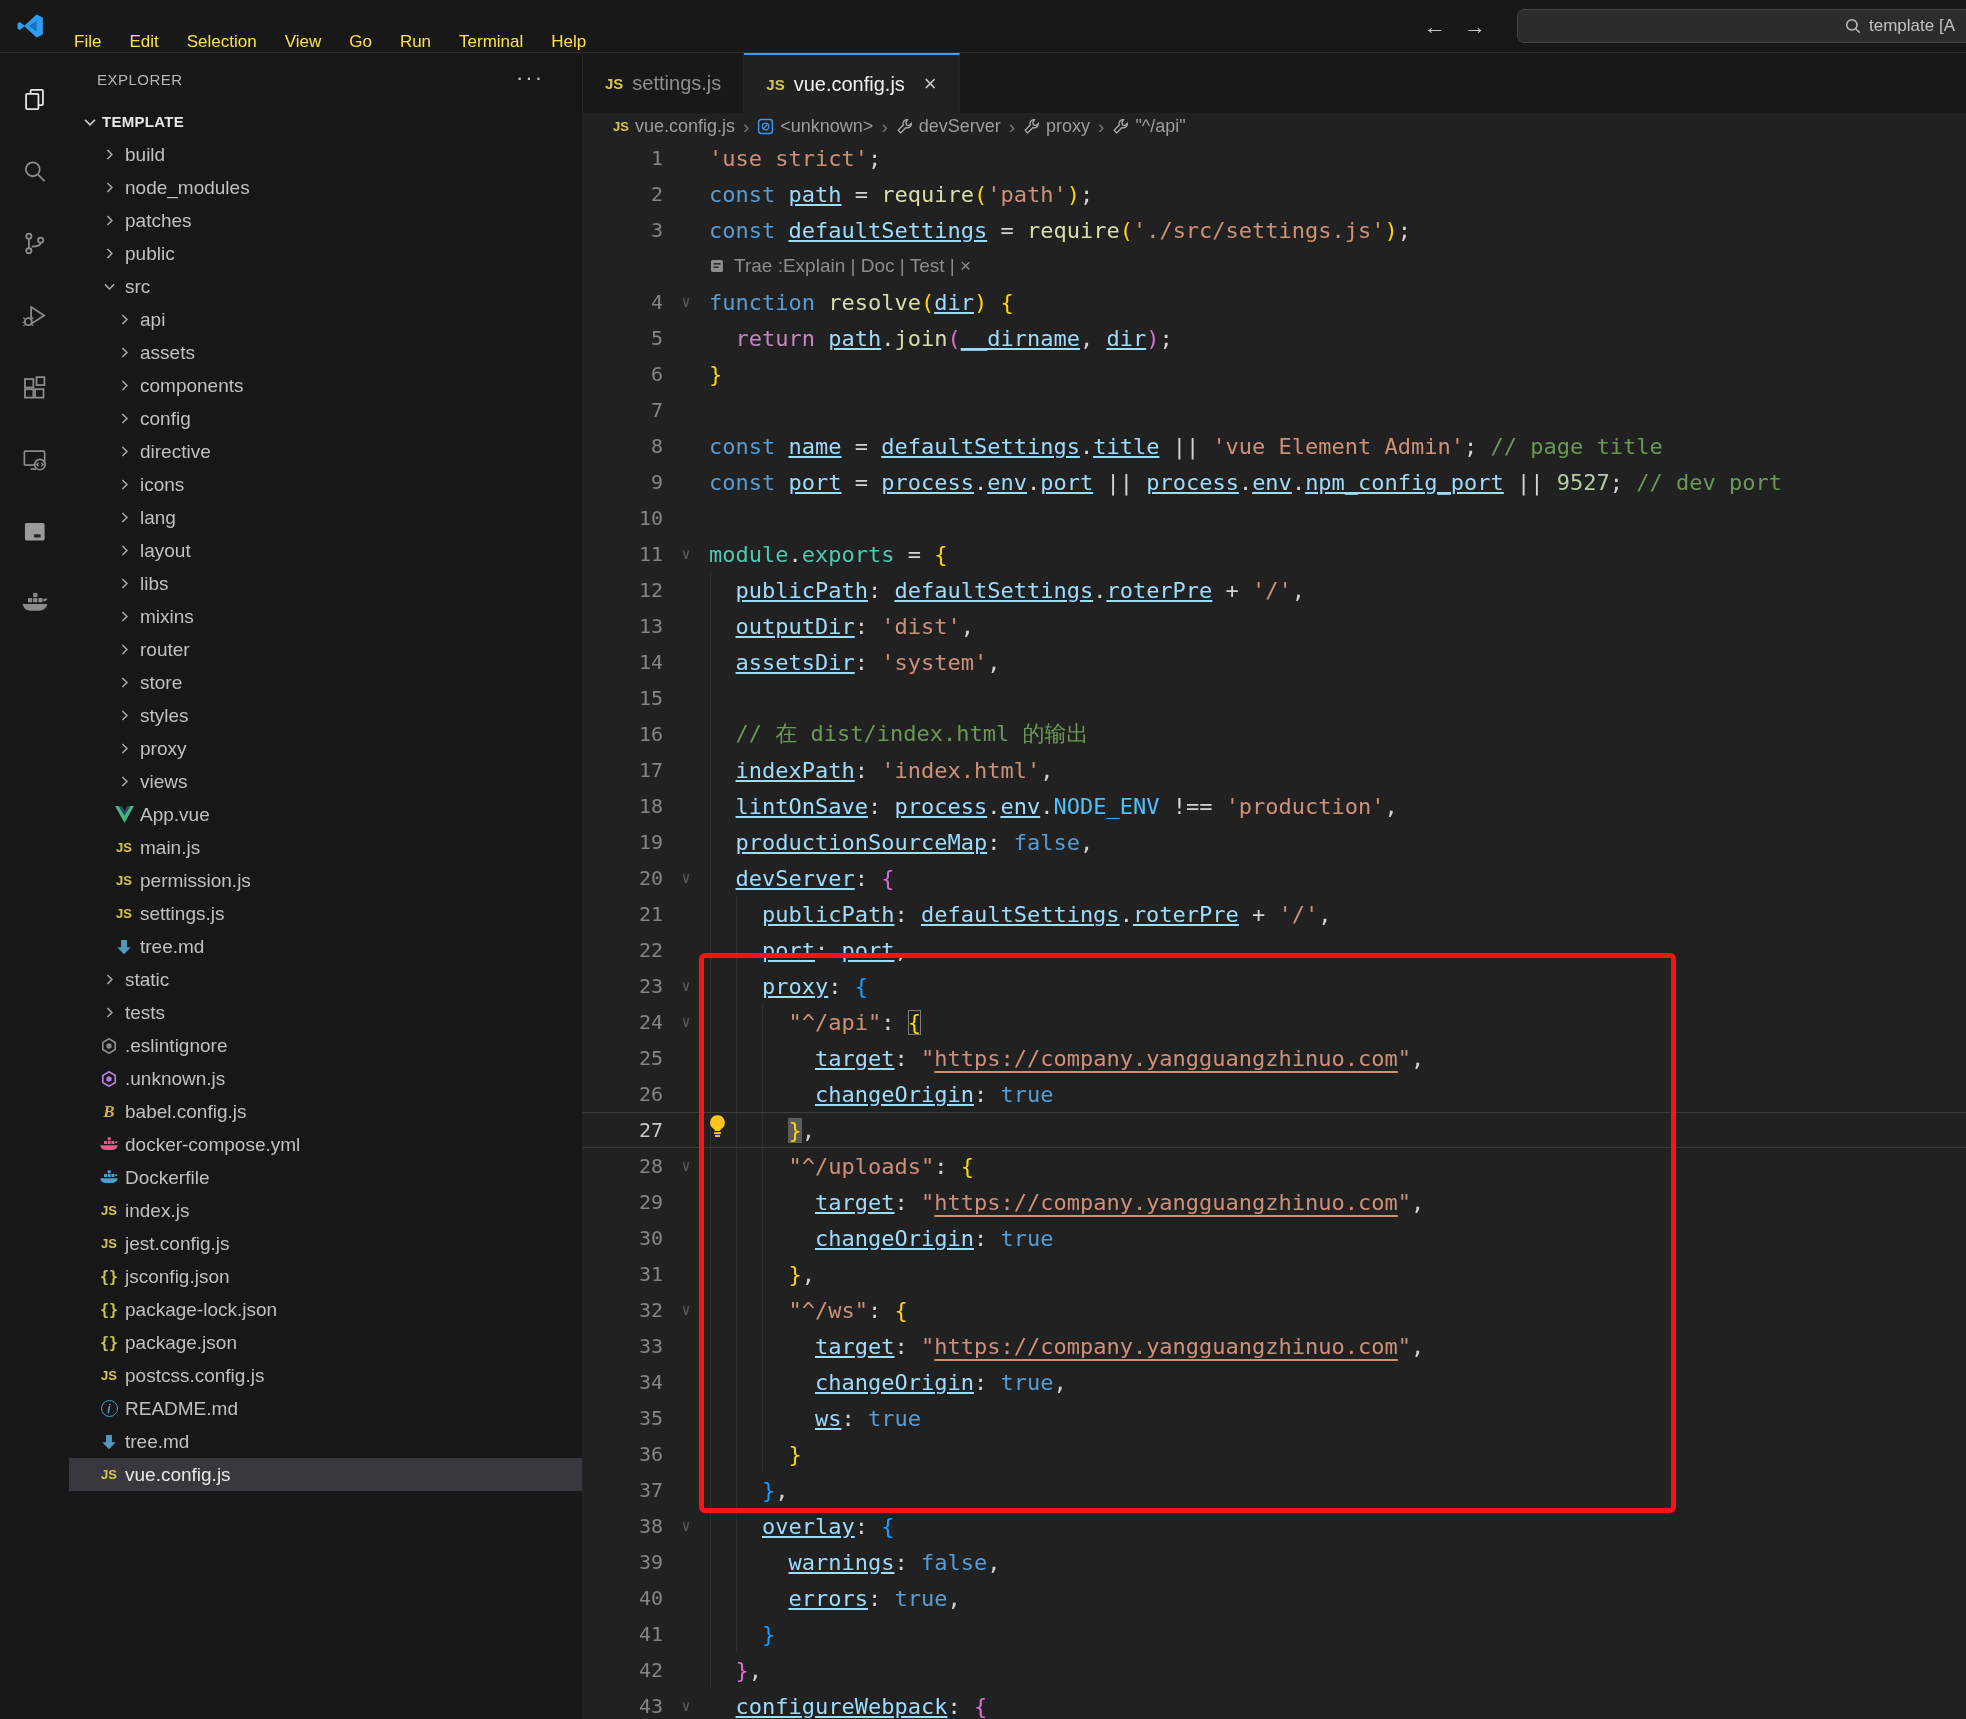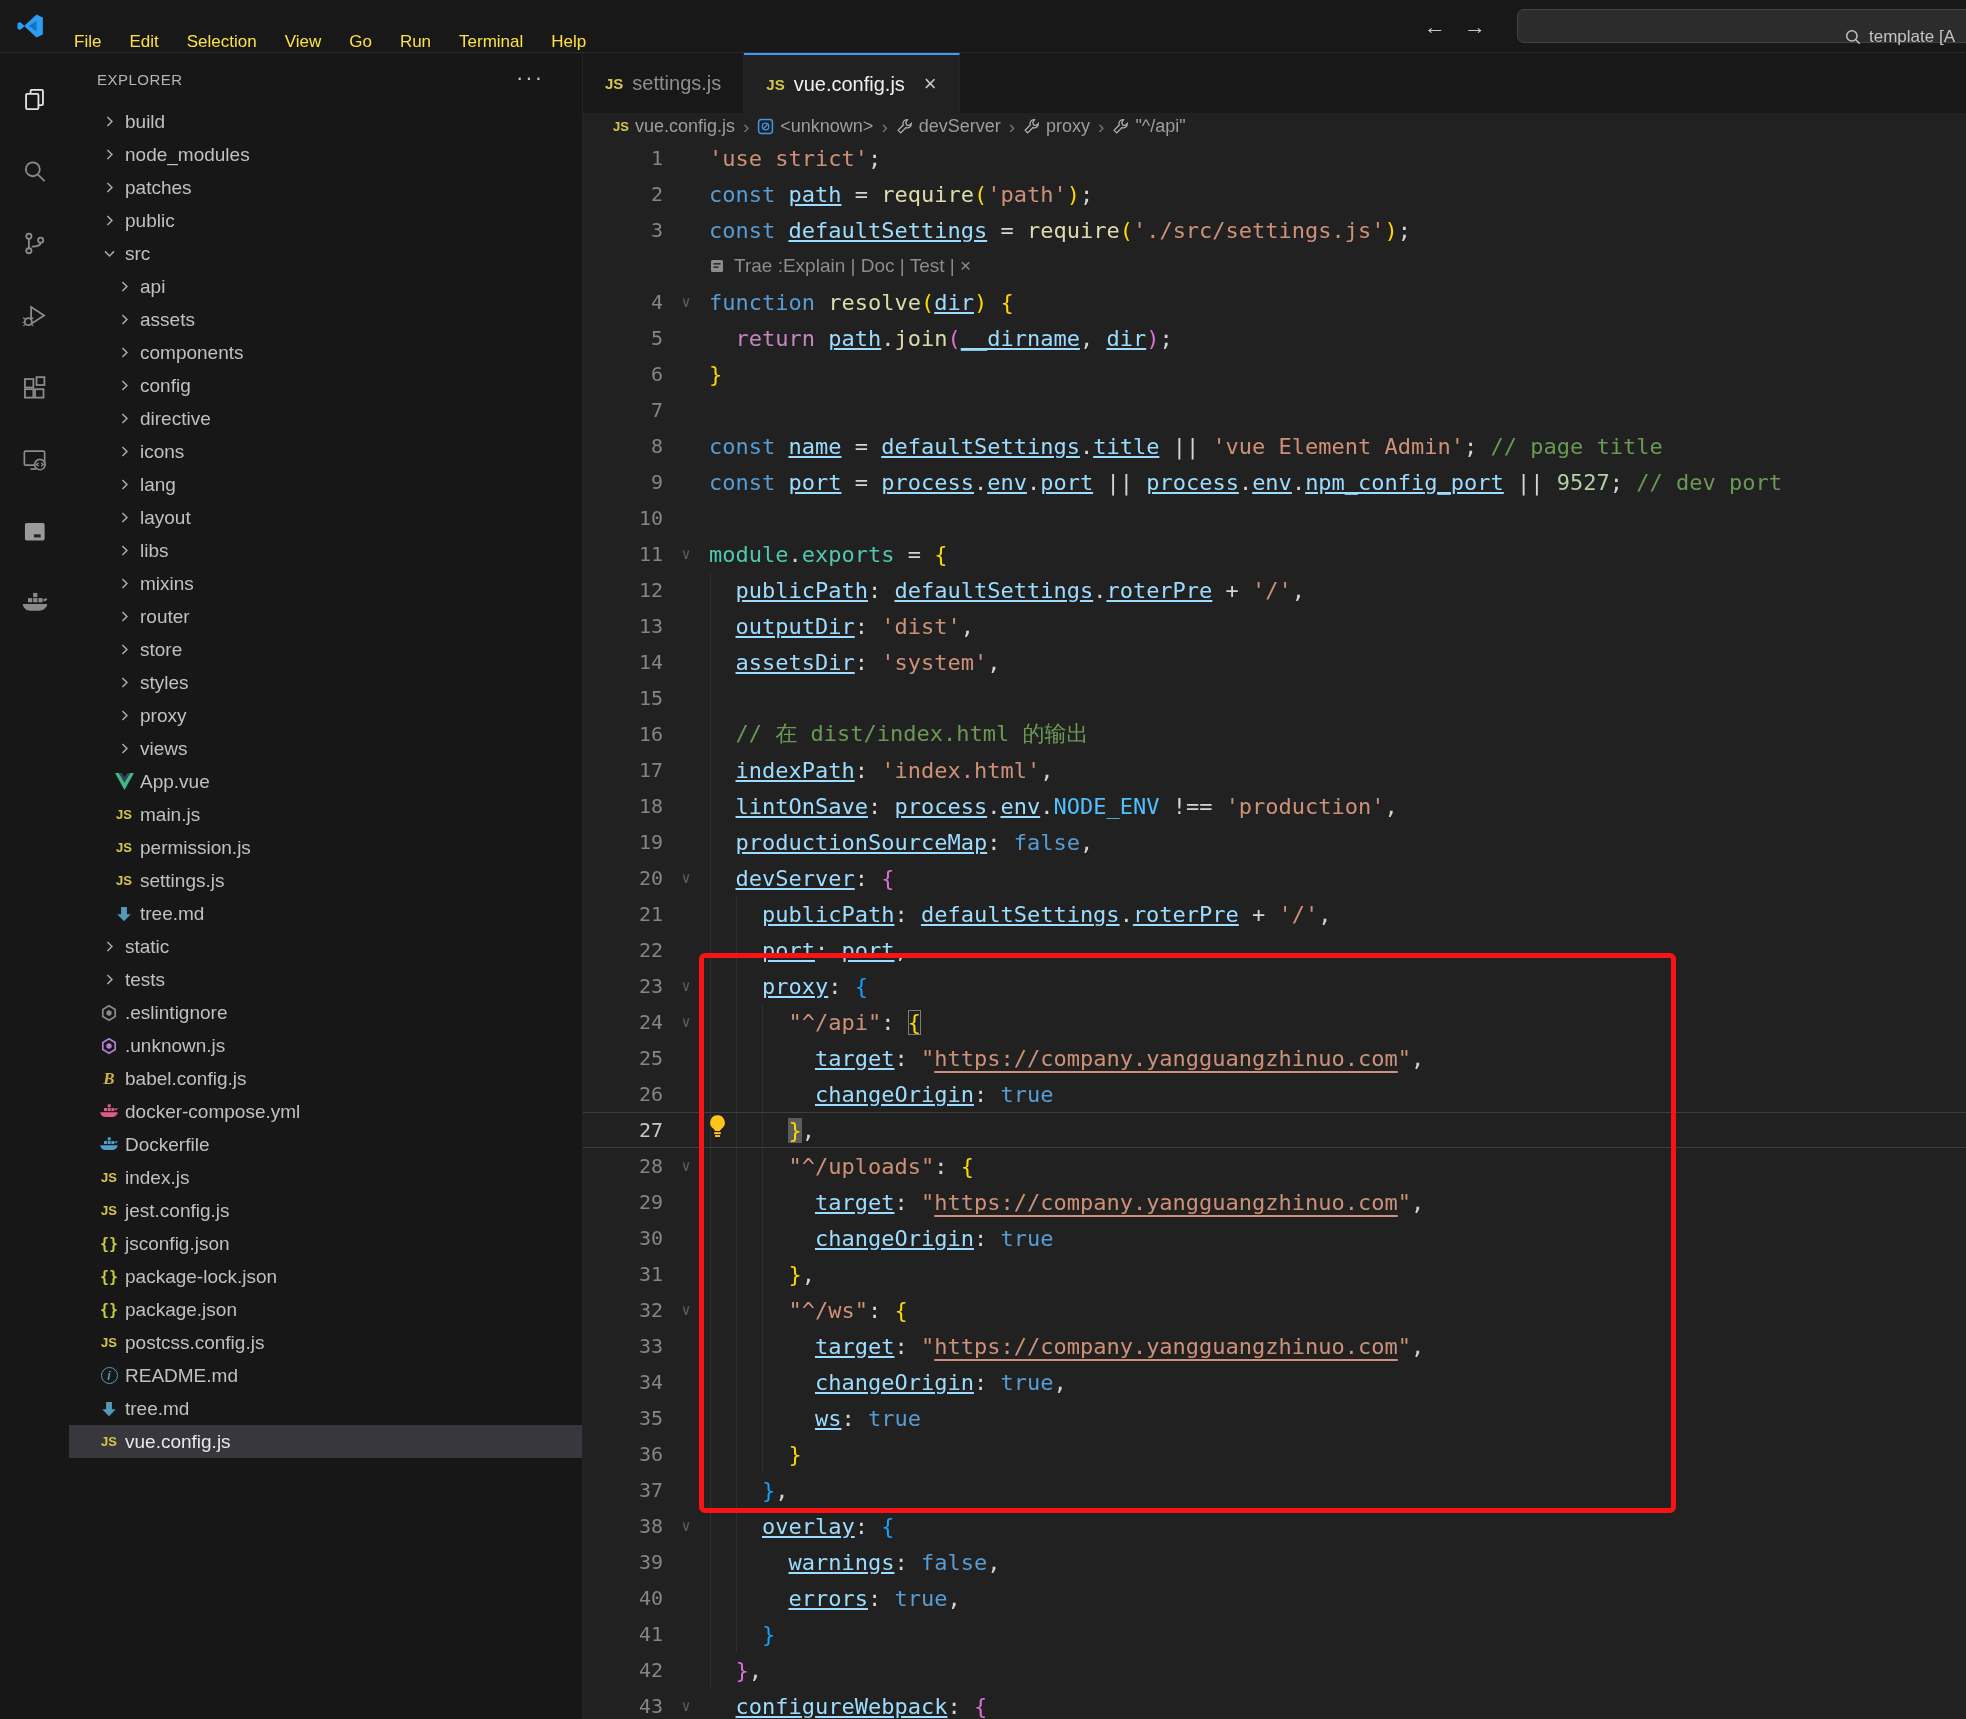--- a/index.html
+++ b/index.html
@@ -9,21 +9,21 @@
   
   .titlebar { height:53px; display:flex; align-items:center; background:#181818;
     border-bottom:1px solid #2b2b2b; position:relative; }
   .vscode-logo { margin:0 16px 0 16px; display:flex; }
   .menus { display:flex; }
   .menu-item { color:#fde047; font-size:17px; padding:0 14px; line-height:52px; cursor:default;margin-top:32px; }
   .nav-arrows { position:absolute; left:1424px; top:0; height:53px; display:flex; align-items:center; gap:18px;
     color:#c8c8c8; font-size:22px; }
   .searchbox { position:absolute; left:1517px; top:9px; width:600px; height:34px; background:#2c2c2c;
     border:1px solid #424242; border-radius:7px; }
-  .searchbox .inner { position:absolute; left:326px; top:11px; height:32px; display:flex; align-items:center;
+  .searchbox .inner { position:absolute; left:326px; top:0; height:32px; display:flex; align-items:center;
     gap:7px; color:#c3c3c3; font-size:17px; white-space:nowrap; }
 
   
   .main { display:flex; height:1666px; }
 
   
   .activitybar { width:69px; background:#171717; display:flex; flex-direction:column; align-items:center;
     padding-top:10px; }
   .ab-item { width:69px; height:72px; display:flex; align-items:center; justify-content:center; }
 
@@ -184,20 +184,28 @@
         <path d="M15.8 6.2c.7-.9 2.1-1.1 3-.6-.4 1-1.4 1.7-2.6 1.7z"></path>
       </svg>
     </div>
   </div>
 
   <div class="sidebar">
     <div class="sb-header">
       <span>EXPLORER</span>
       <span class="sb-actions">···</span>
     </div>
+    <div class="section-row">
+      <span style="display:inline-flex">
+        <svg width="18" height="18" viewBox="0 0 16 16">
+            <path d="M3.5 6l4.5 4.5L12.5 6" fill="none" stroke="#cfcfcf" stroke-width="1.5"></path>
+          </svg>
+      </span>
+      <span>TEMPLATE</span>
+    </div>
     <div class="tree" id="tree">
         <div class="tree-row" style="padding-left: 29px;">
           <span class="tree-icon">
             <svg width="17" height="17" viewBox="0 0 16 16">
               <path d="M6 3.8l4.3 4.2L6 12.2" fill="none" stroke="#ababab" stroke-width="1.4"></path>
             </svg>
           </span>
           <span>build</span>
         </div>
         <div class="tree-row" style="padding-left: 29px;">

